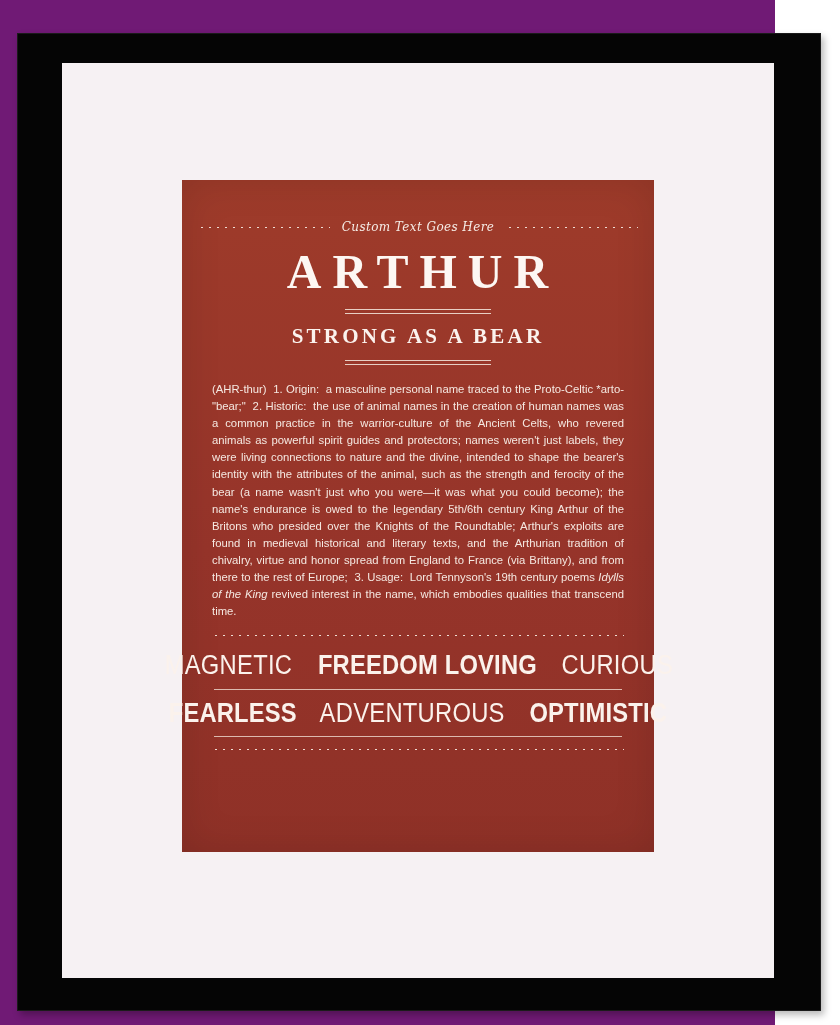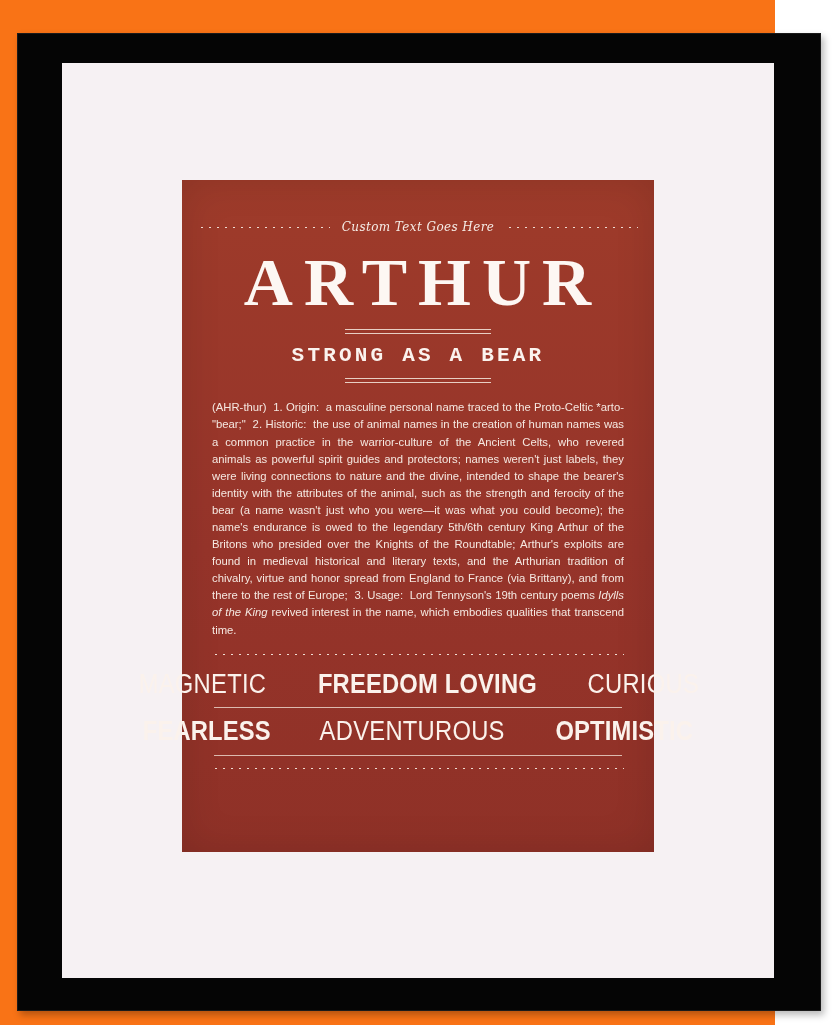--- a/index.html
+++ b/index.html
@@ -11,21 +11,21 @@
     width: 840px;
     height: 1025px;
     font-family: "Liberation Sans", sans-serif;
     overflow: hidden;
   }
 
   .stage {
     position: relative;
     width: 775px;
     height: 1025px;
-    background: #f97316;
+    background: #701a75;
   }
 
   
   .frame {
     position: absolute;
     left: 17px;
     top: 33px;
     width: 804px;
     height: 978px;
     background: #050505;
@@ -88,21 +88,21 @@
     letter-spacing: .4px;
     color: #f6ece6;
     white-space: nowrap;
   }
 
   
   .name {
     text-align: center;
     font-family: "Liberation Serif", serif;
     font-weight: bold;
-    font-size: 68px;
+    font-size: 48px;
     letter-spacing: 11px;
     line-height: 1.02;
     margin: 14px 0 0 0;
     padding-left: 10px;
     color: #fdf7f3;
   }
 
   .rule-wrap {
     display: flex;
     justify-content: center;
@@ -110,21 +110,21 @@
   }
   .rule {
     width: 146px;
     border-top: 1px solid #e8cfc4;
     border-bottom: 1px solid #e8cfc4;
     height: 3px;
   }
 
   .meaning {
     text-align: center;
-    font-family: Liberation Mono, monospace;
+    font-family: Liberation Serif, serif;
     font-weight: bold;
     font-size: 21px;
     letter-spacing: 3.2px;
     color: #fbf3ee;
     margin: 2px 0 0 0;
   }
   .rule-wrap.under {
     margin: 11px 0 16px 0;
   }
 
@@ -150,21 +150,21 @@
   .dots-full.bottom { margin: 11px 2px 4px 2px; }
 
   
   .traits {
     margin: 0 2px;
   }
   .trait-line {
     display: flex;
     align-items: flex-start;
     justify-content: center;
-    gap: 28px;
+    gap: 2px;
     white-space: nowrap;
     font-family: "Liberation Sans", sans-serif;
     color: #fbf2ec;
     line-height: 1.06;
     padding: 4px 0;
   }
   .t-cond-light {
     font-size: 27px;
     font-weight: normal;
     letter-spacing: .3px;

